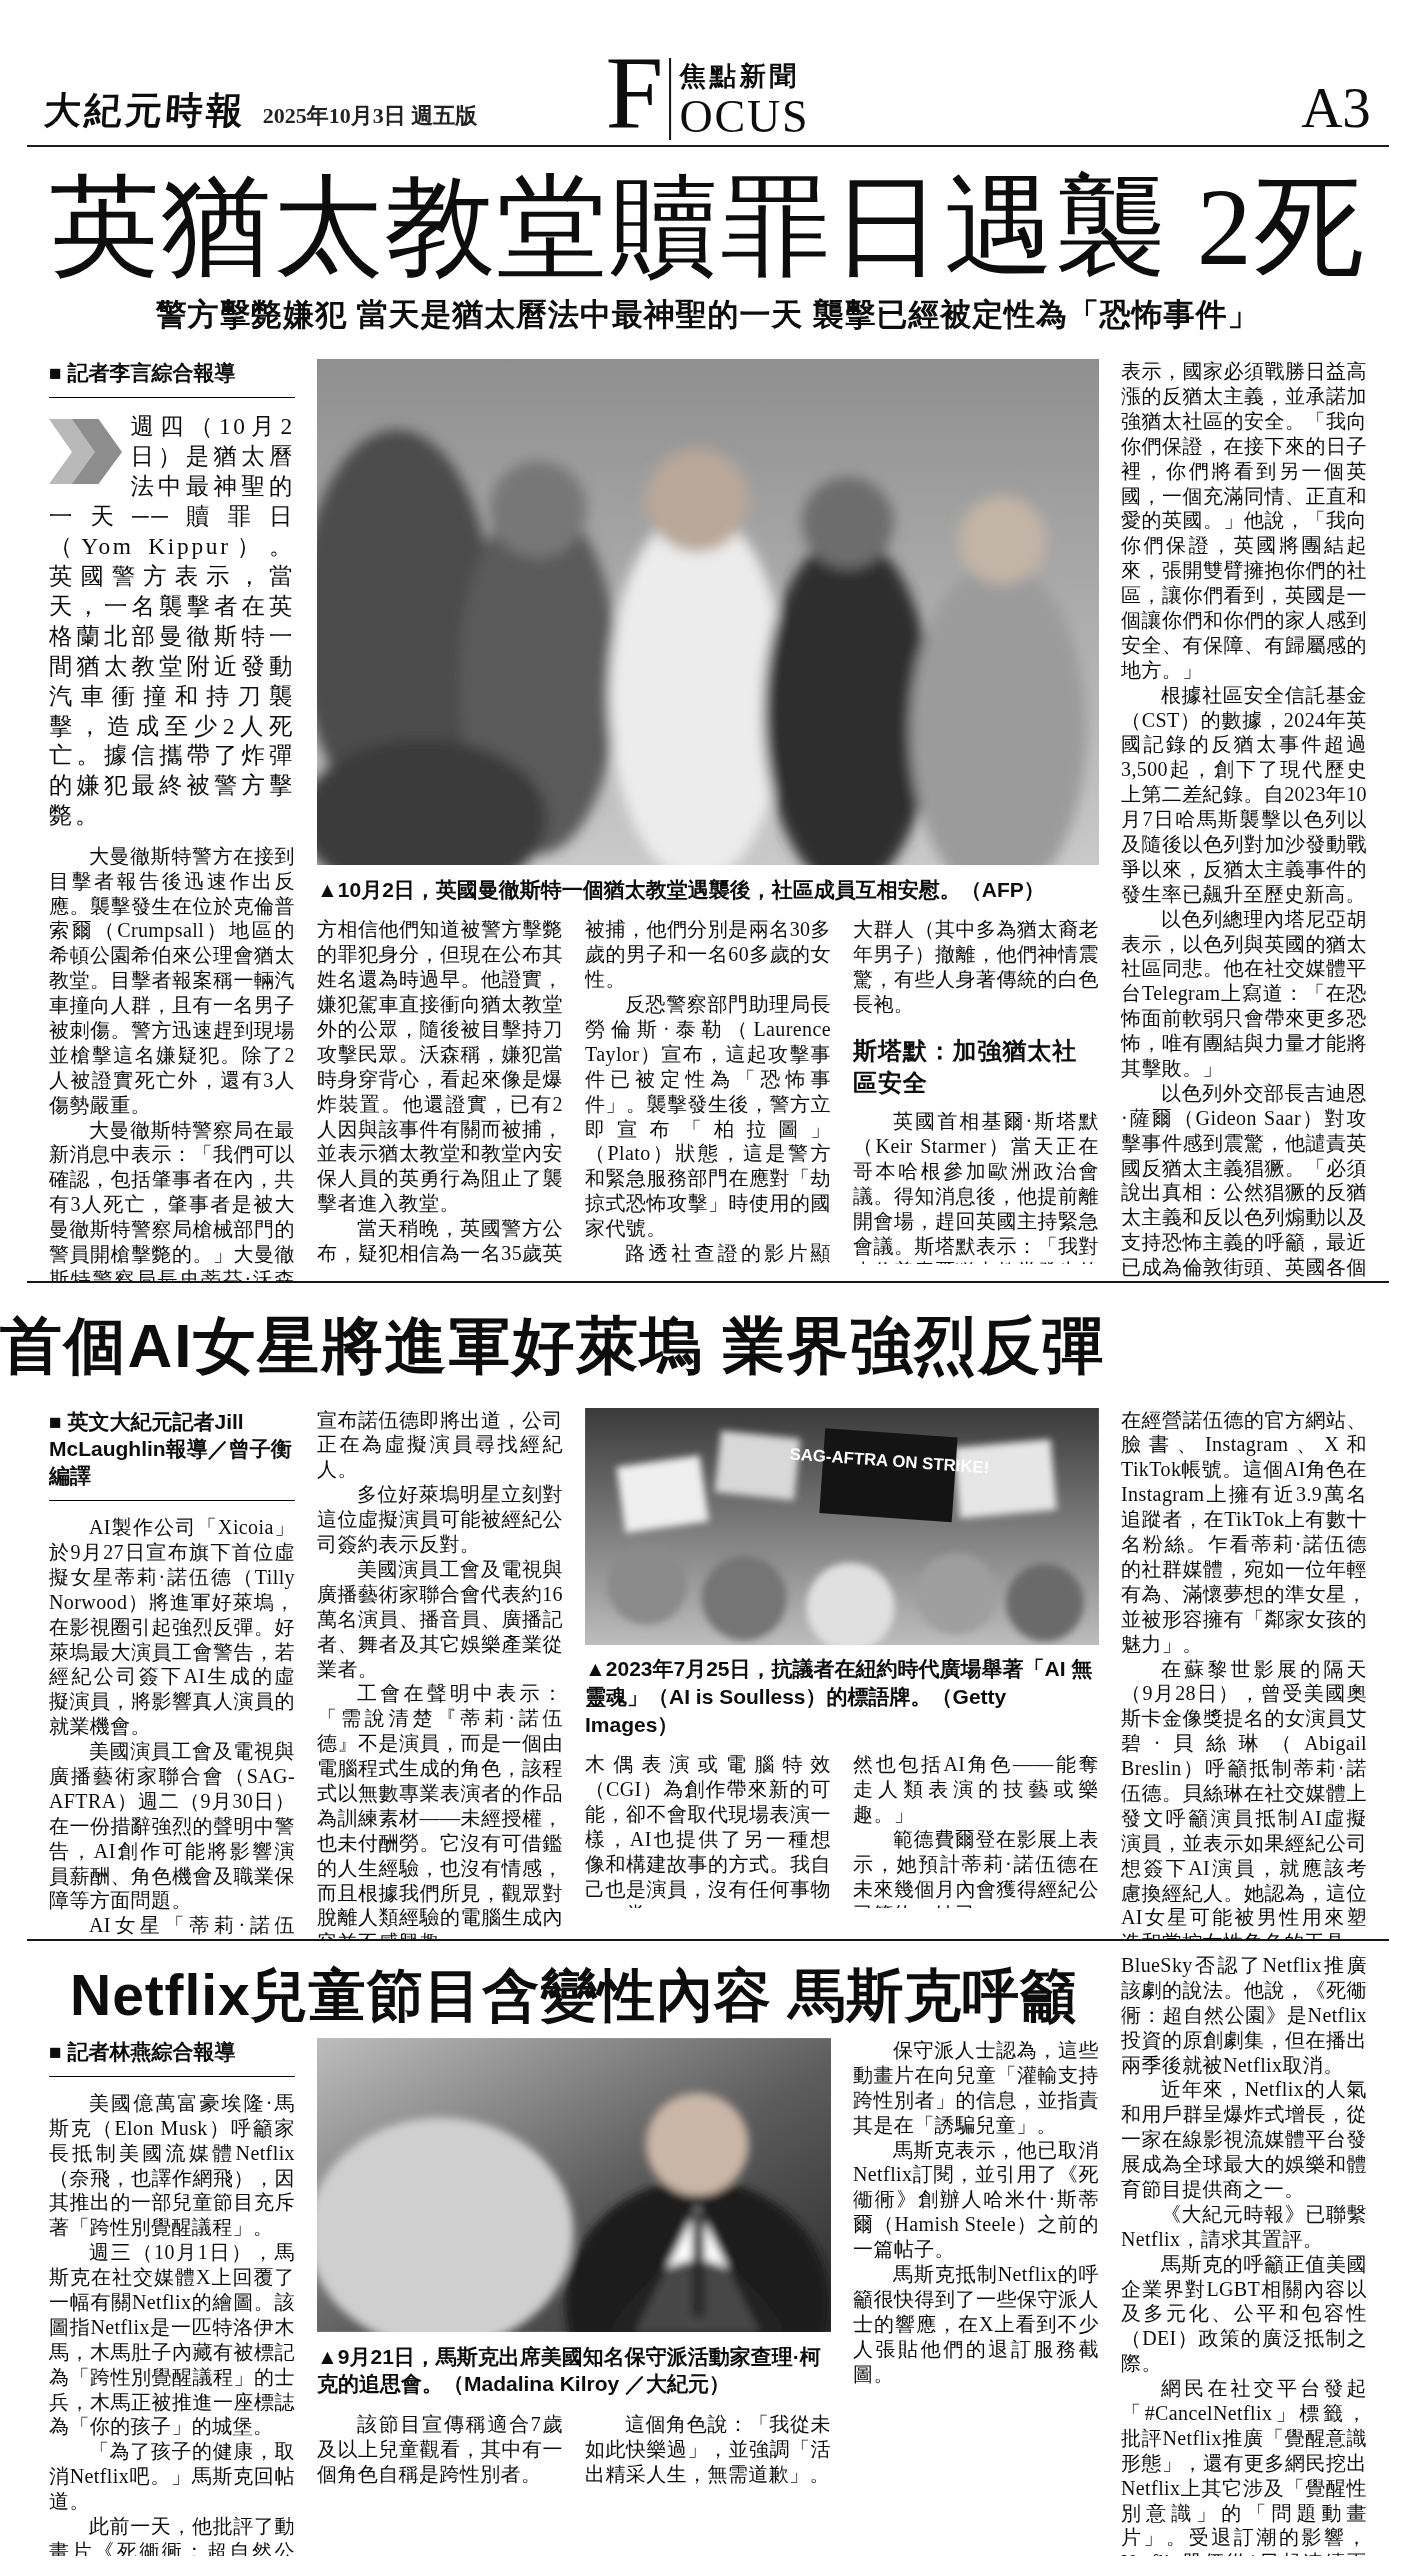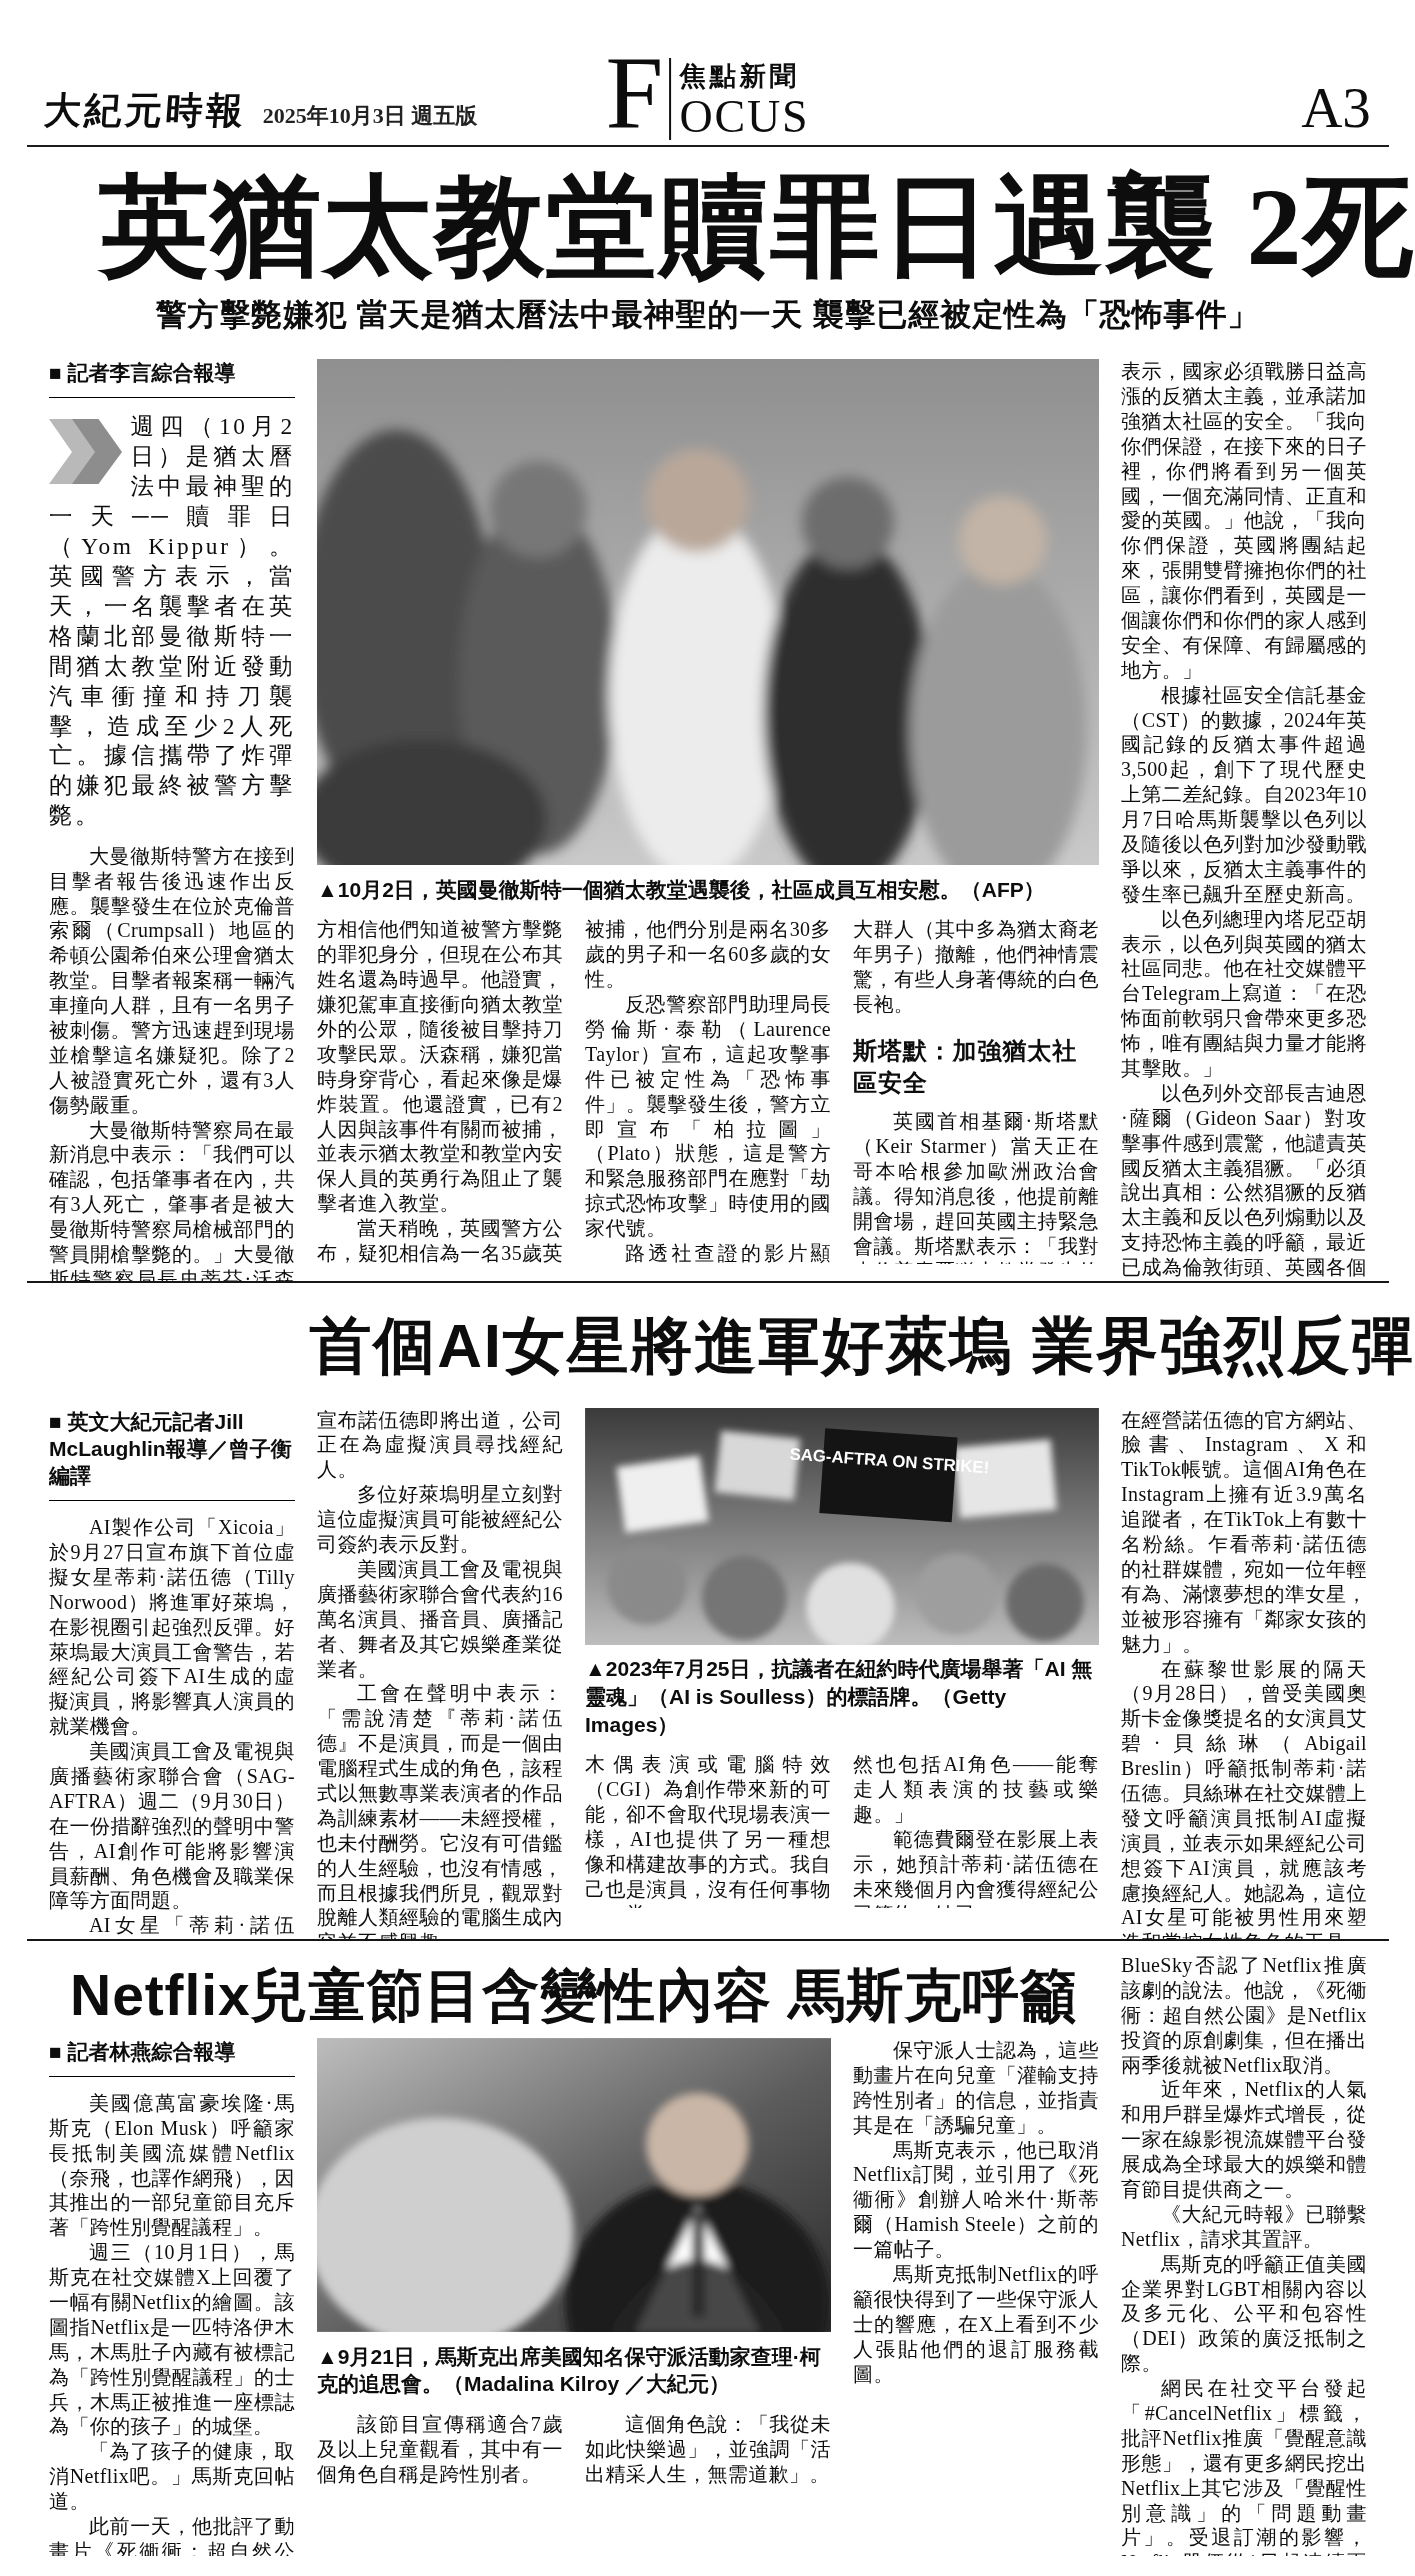--- a/index.html
+++ b/index.html
@@ -10,21 +10,21 @@
   .mast .logo{font-weight:bold;font-size:37px;letter-spacing:3.5px;transform:skewX(-4deg)}
   .mast .date{font-family:Liberation Serif, serif;font-weight:bold;font-size:22px;color:#222}
   .focus{position:absolute;left:50%;transform:translateX(-50%);bottom:5.3px;display:flex;align-items:flex-start;gap:5.3px}
   .focus .big-f{font-size:104px;line-height:.82;font-weight:400}
   .focus .stack{display:flex;flex-direction:column;border-left:2.7px solid #111;padding-left:8.8px;margin-top:8.8px}
   .focus .zh{font-family:Liberation Mono, monospace;font-size:26.5px;font-weight:bold;letter-spacing:3.5px}
   .focus .en{font-size:46px;line-height:1;letter-spacing:1.8px}
   .pageno{font-size:57px;line-height:1}
   
   .rule{border:none;border-top:2.7px solid #161616;margin:0 26.5px}
-  h1.main{font-size:110px;line-height:1.05;text-align:right;margin:23px 0 8.8px;font-weight:bold;letter-spacing:1.8px}
+  h1.main{font-size:110px;line-height:1.05;text-align:center;margin:23px 0 8.8px;font-weight:normal;letter-spacing:1.8px}
   .sub1{font-family:Liberation Sans, sans-serif;font-weight:bold;font-size:31px;text-align:center;margin:0 0 23px;letter-spacing:0.9px}
   .grid5{display:grid;grid-template-columns:repeat(5,246px);column-gap:22px;margin:0 49px;overflow:hidden}
   .byline{font-family:"Liberation Sans","DejaVu Sans",sans-serif;font-weight:bold;font-size:21px;border-bottom:1.8px solid #000;padding-bottom:10.6px;margin-bottom:14px;line-height:1.3}
   .col{overflow:hidden}
   .col p{margin:0;font-size:20px;line-height:1.245;text-align:justify;text-indent:2em;letter-spacing:0.4px}
   .col p.cont{text-indent:0}
   .col h3{font-family:"Liberation Sans","DejaVu Sans",sans-serif;font-size:24px;margin:17.7px 0 10.6px;text-indent:0;letter-spacing:0.9px}
   .caption{font-family:"Liberation Sans","DejaVu Sans",sans-serif;font-weight:bold;font-size:21px;line-height:1.32;margin:10.6px 0 14px}
   .photo{background:#cfcfcf;display:block}
   .inner{display:grid;column-gap:22px;overflow:hidden}
@@ -32,21 +32,21 @@
   .lead .chev{float:left;width:69px;height:65px;margin:7px 12.4px 3.5px 0;position:relative}
   .chev i{position:absolute;top:0;width:50px;height:65px}
   .chev i.c1{left:0;background:#b9b9b9;clip-path:polygon(0 0,26.5px 0,50px 33px,26.5px 65px,0 65px,23px 33px)}
   .chev i.c2{left:23px;background:#8d8d8d;clip-path:polygon(0 0,26.5px 0,50px 33px,26.5px 65px,0 65px,23px 33px)}
   .lead p{font-size:23.4px;line-height:1.28;letter-spacing:2.7px;text-align:justify;margin:0;text-indent:0}
   
   .a1-grid{height:922px;margin-top:7px}
   .a1-photo{height:506px}
   .a1-inner{grid-template-columns:repeat(3,246px);height:347px}
   
-  h2.h-a2{font-family:"Liberation Sans","DejaVu Sans",sans-serif;font-size:62px;text-align:right;margin:21px 0 19.5px;letter-spacing:1.8px}
+  h2.h-a2{font-family:"Liberation Sans","DejaVu Sans",sans-serif;font-size:62px;text-align:left;margin:21px 0 19.5px;letter-spacing:1.8px}
   .a2-grid{height:531px}
   .a2-photo{height:237px}
   .a2-inner{grid-template-columns:repeat(2,246px);height:156px}
   
   .a3-grid{display:grid;grid-template-columns:repeat(5,246px);column-gap:22px;margin:12.4px 49px 0;grid-template-rows:85px 518px;overflow:hidden}
   h2.h-a3{font-family:"Liberation Sans","DejaVu Sans",sans-serif;font-size:57px;margin:5.3px 0 0;grid-column:1/5;grid-row:1;letter-spacing:0.9px;text-align:center}
   .a3-c5{grid-column:5;grid-row:1/3}
   .a3-c1{grid-column:1;grid-row:2}
   .a3-ph{grid-column:2/4;grid-row:2}
   .a3-c4{grid-column:4;grid-row:2}

